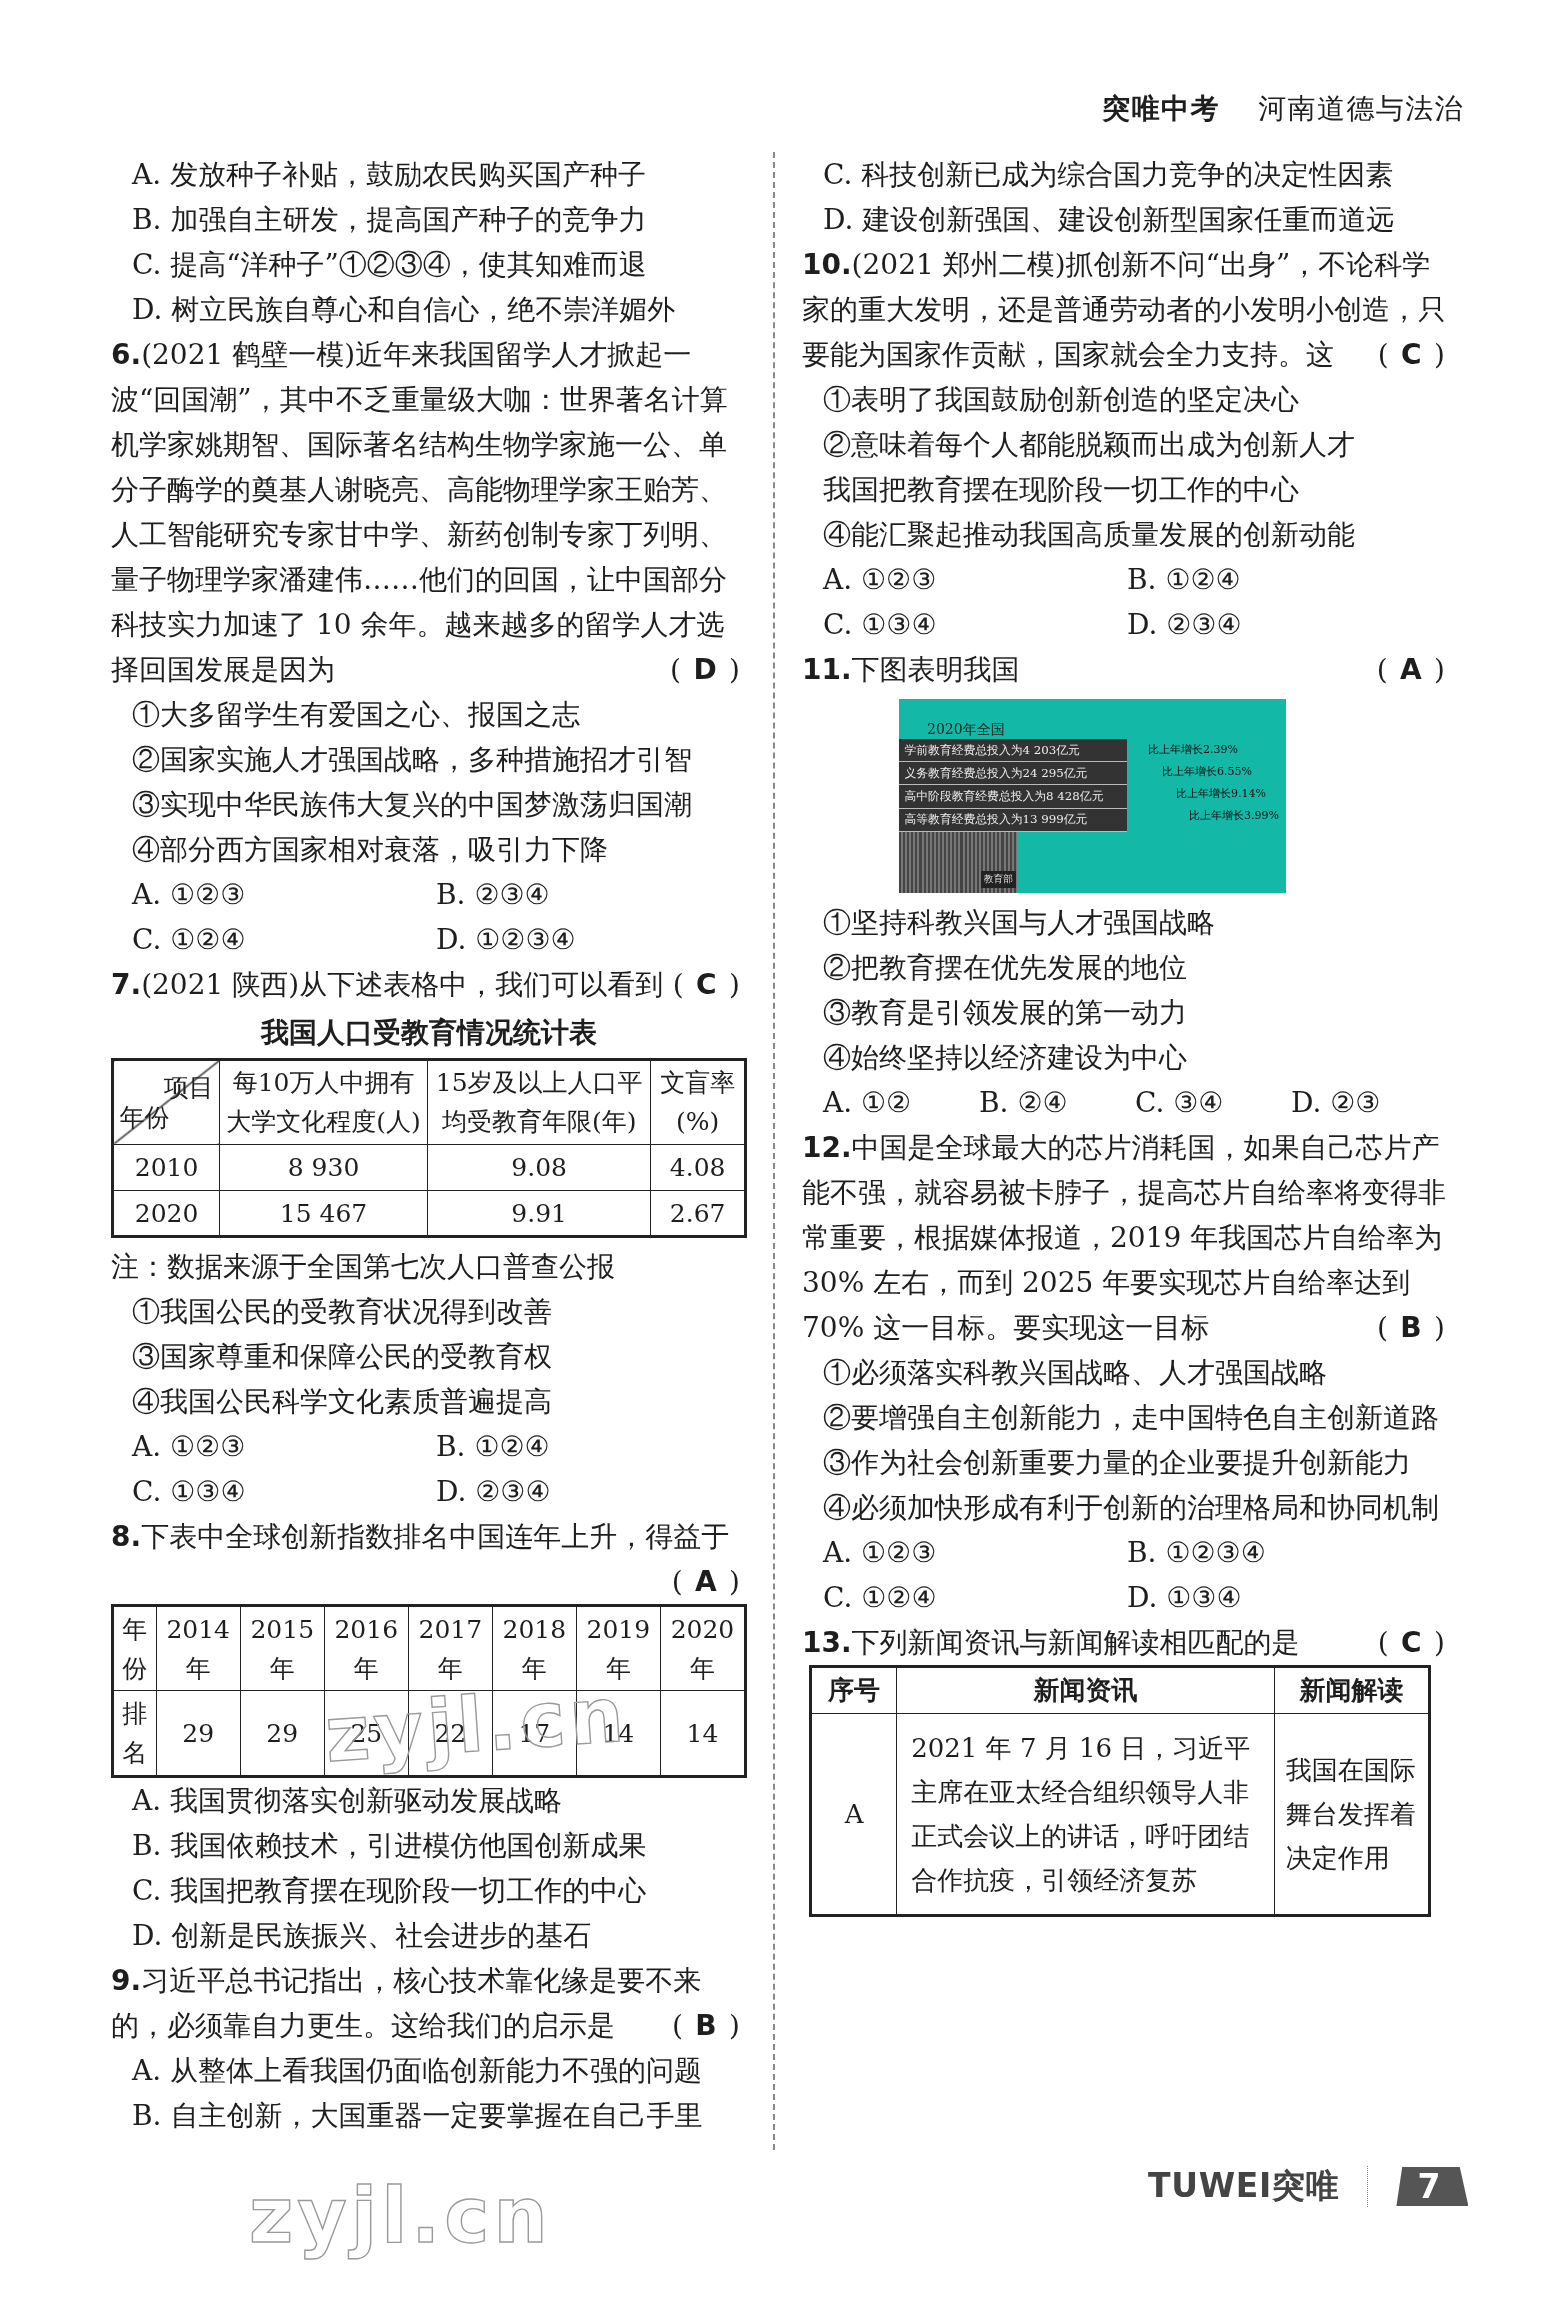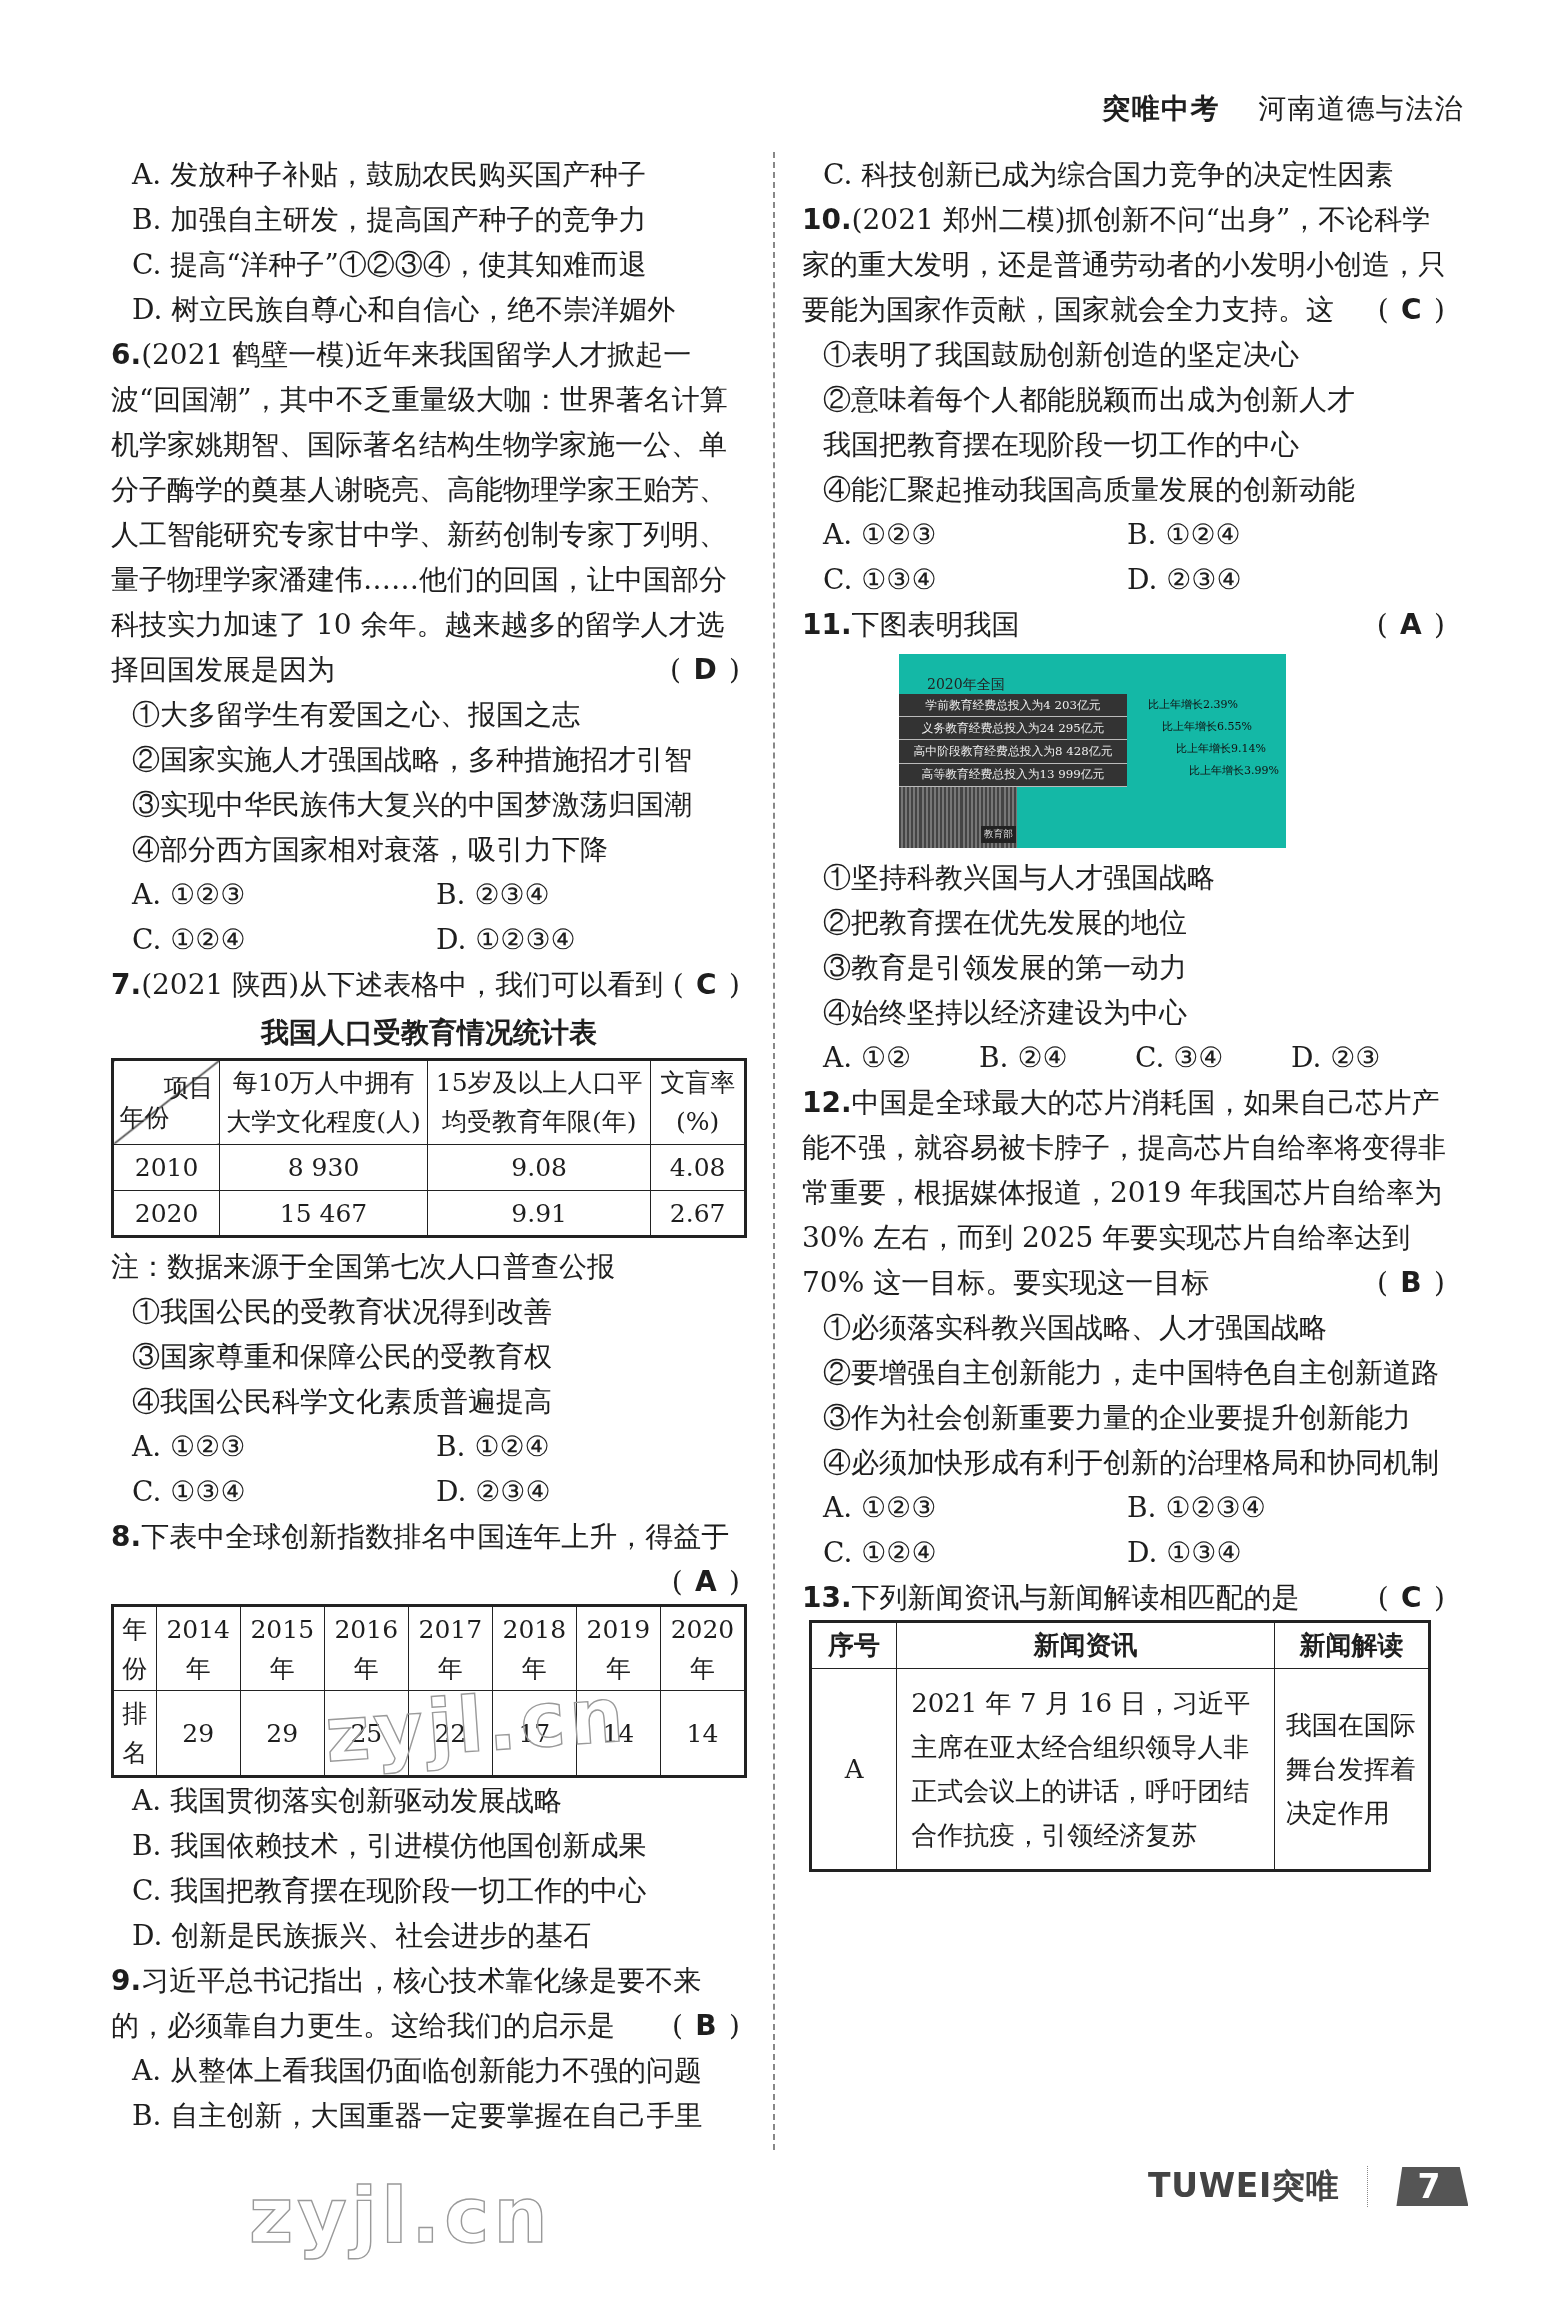--- a/index.html
+++ b/index.html
@@ -41,21 +41,21 @@
   }
   .diag .tr { position: absolute; top: 7px; right: 5.5px; }
   .diag .bl { position: absolute; bottom: 7px; left: 5.5px; }
   .note { margin: 5.5px 0 0 0; }
   .figure {
     margin: 7px 0 7px 97px; width: 387px; height: 194px; position: relative;
     background: #14b8a6; overflow: hidden; font-size: 12.4px; line-height: 16.6px;
   }
   .figure .ftitle { position: absolute; top: 22px; left: 28px; font-size: 14px; color: #222; }
   .figure .bars { position: absolute; top: 40px; left: 0; width: 228px; }
-  .figure .bar { background: #333; color: #eee; padding: 2.8px 5.5px; border-bottom: 1.4px solid #bbb; height: 16.6px; font-size: 11.8px; white-space: nowrap; text-align: center; }
+  .figure .bar { background: #333; color: #eee; padding: 2.8px 5.5px; border-bottom: 1.4px solid #bbb; height: 16.6px; font-size: 11.8px; white-space: nowrap; }
   .figure .grow { position: absolute; left: 235px; font-size: 11px; color: #111; }
   .figure .photo { position: absolute; left: 0; bottom: 0; width: 118px; height: 62px; background: repeating-linear-gradient(90deg,#444 0 2.1px,#777 2.1px 4.1px); }
   .figure .plaque { position: absolute; left: 82px; bottom: 5.5px; background: #222; color: #ddd; font-size: 9.7px; padding: 0 2.8px; }
   .news td { font-size: 26px; line-height: 44px; }
   .news th { font-weight: bold; font-family: "DejaVu Sans", sans-serif; font-size: 26px; }
   .footer { position: absolute; top: 2164px; left: 1148px; display: flex; align-items: center; }
   .footer .logo { font-family: "DejaVu Sans", sans-serif; font-weight: bold; font-size: 33px; color: #444; letter-spacing: 0.7px; }
   .footer .sep { width: 0; height: 41px; border-left: 1.4px dotted #888; margin: 0 28px; }
   .footer .page {
     font-family: "DejaVu Sans", sans-serif; font-weight: bold; font-size: 33px; color: #fff;
@@ -189,20 +189,21 @@
       <span class="num">9.</span><span>习近平总书记指出，核心技术靠化缘是要不来的，必须靠自力更生。这给我们的启示是</span>
       <span class="ans">(<b>B</b>)</span>
     </p>
     <p class="opt">A. 从整体上看我国仍面临创新能力不强的问题</p>
     <p class="opt">B. 自主创新，大国重器一定要掌握在自己手里</p>
   </div>
 </div>
 
 <div class="col right">
   <p class="opt">C. 科技创新已成为综合国力竞争的决定性因素</p>
+  <p class="opt">D. 建设创新强国、建设创新型国家任重而道远</p>
 
   <div>
     <p class="q">
       <span class="num">10.</span><span>(2021 郑州二模)抓创新不问“出身”，不论科学家的重大发明，还是普通劳动者的小发明小创造，只要能为国家作贡献，国家就会全力支持。这</span>
       <span class="ans">(<b>C</b>)</span>
     </p>
     <p class="opt">①表明了我国鼓励创新创造的坚定决心</p>
     <p class="opt">②意味着每个人都能脱颖而出成为创新人才</p>
     <p class="opt">我国把教育摆在现阶段一切工作的中心</p>
     <p class="opt">④能汇聚起推动我国高质量发展的创新动能</p>

